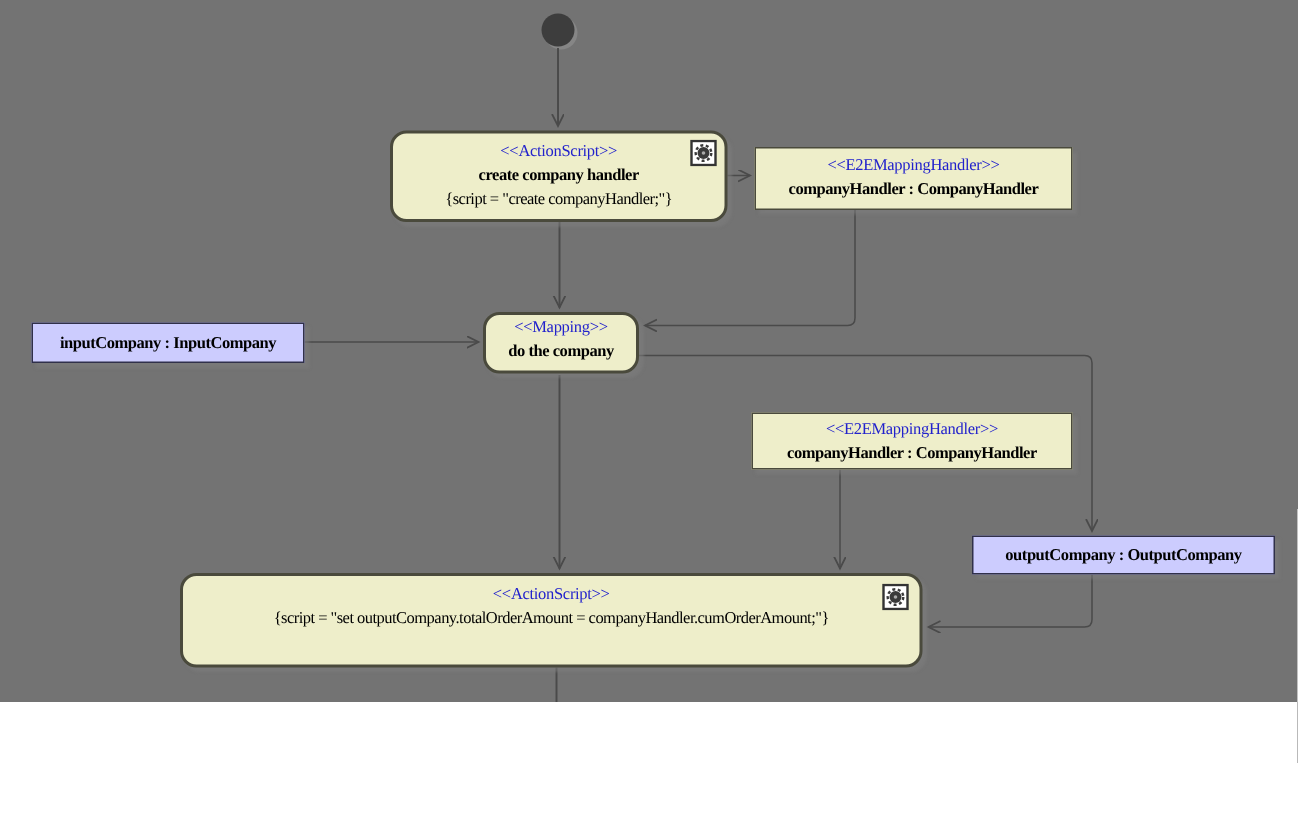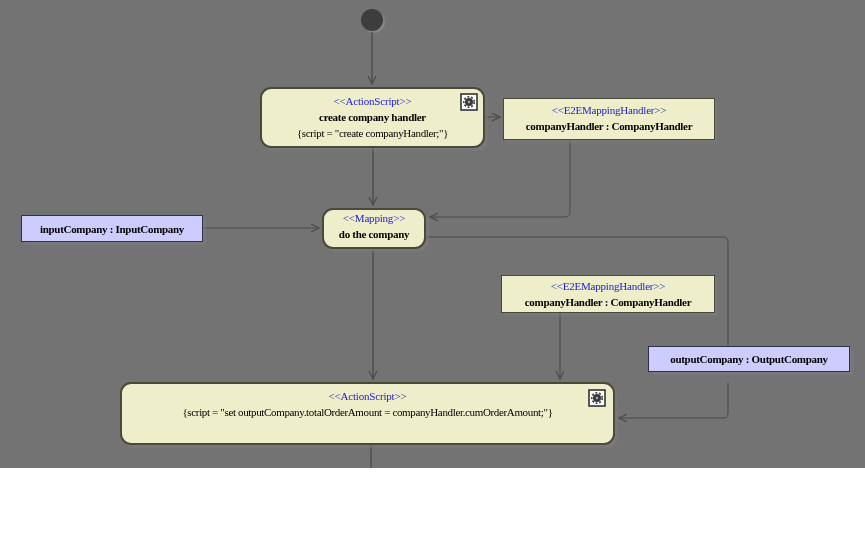--- a/index.html
+++ b/index.html
@@ -98,21 +98,21 @@
   <div class="node action" style="left:322px;top:208px;width:104px;height:41px;padding-top:1px;">
     <div class="stereotype">&lt;&lt;Mapping&gt;&gt;</div>
     <div class="nname">do the company</div>
   </div>
 
   <div class="node handler" style="left:501px;top:275px;width:214px;height:38px;padding-top:3px;">
     <div class="stereotype">&lt;&lt;E2EMappingHandler&gt;&gt;</div>
     <div class="nname">companyHandler : CompanyHandler</div>
   </div>
 
-  <div class="node objbox" style="left:648px;top:346px;width:202px;height:26px;">
+  <div class="node objbox" style="left:648px;top:357px;width:202px;height:26px;">
     <span class="nname">outputCompany : OutputCompany</span>
   </div>
 
   <div class="node action" style="left:120px;top:382px;width:495px;height:63px;">
     <span class="gear" style="right:7px;top:5px;">
       <svg width="18" height="18" viewBox="0 0 18 18">
         <rect x="1" y="1" width="16" height="16" fill="#ffffff" stroke="#333333" stroke-width="1.6"></rect>
         <circle cx="9" cy="9" r="4" fill="#3a3a3a"></circle>
         <circle cx="9" cy="9" r="5.2" fill="none" stroke="#3a3a3a" stroke-width="1.6" stroke-dasharray="2 1.7"></circle>
         <circle cx="9" cy="9" r="1.2" fill="#aaaaaa"></circle>

